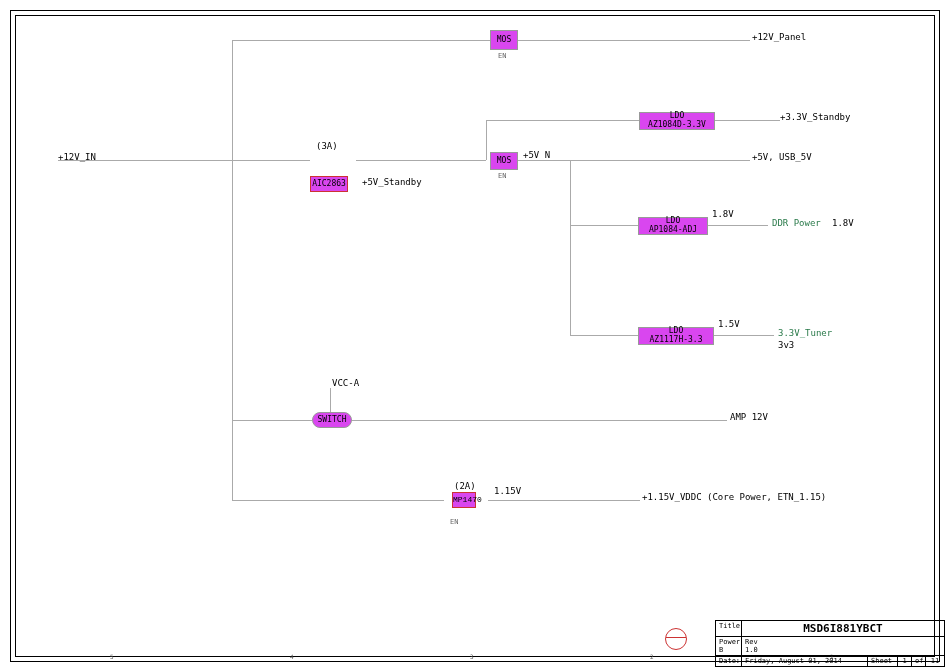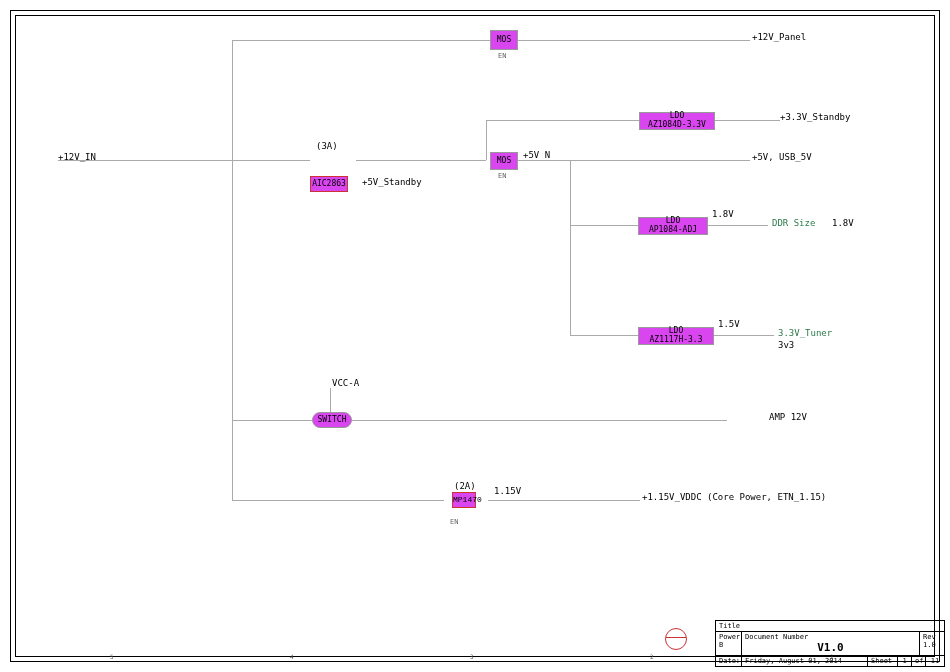--- a/index.html
+++ b/index.html
@@ -74,21 +74,21 @@
 <div class="label" style="top:152px; left:752px;">+5V, USB_5V</div>
 
 <div class="line v" style="top:160px; left:570px; height:65px;"></div>
 <div class="line h" style="top:225px; left:570px; width:68px;"></div>
 <div class="box" style="top:217px; left:638px; width:70px; height:18px;">
   <span>LDO</span>
   <span>AP1084-ADJ</span>
 </div>
 <div class="label" style="top:209px; left:712px;">1.8V</div>
 <div class="line h" style="top:225px; left:708px; width:60px;"></div>
-<div class="label green" style="top:218px; left:772px;">DDR Size</div>
+<div class="label green" style="top:218px; left:772px;">DDR Power</div>
 <div class="label" style="top:218px; left:832px;">1.8V</div>
 
 <div class="line v" style="top:225px; left:570px; height:110px;"></div>
 <div class="line h" style="top:335px; left:570px; width:68px;"></div>
 <div class="box" style="top:327px; left:638px; width:76px; height:18px;">
   <span>LDO</span>
   <span>AZ1117H-3.3</span>
 </div>
 <div class="label" style="top:319px; left:718px;">1.5V</div>
 <div class="line h" style="top:335px; left:714px; width:60px;"></div>
@@ -96,47 +96,44 @@
 <div class="label" style="top:340px; left:778px;">3v3</div>
 
 <div class="line v" style="top:160px; left:232px; height:260px;"></div>
 <div class="line h" style="top:420px; left:232px; width:80px;"></div>
 <div class="label" style="top:378px; left:320px;margin-left:12px;">VCC-A</div>
 <div class="line v" style="top:388px; left:330px; height:24px;"></div>
 <div class="box" style="top:412px; left:312px; width:40px; height:16px;border-radius:8px;">
     <span>SWITCH</span>
   </div>
 <div class="line h" style="top:420px; left:352px; width:375px;"></div>
-<div class="label" style="top:412px; left:730px;margin-left:39px;">AMP 12V</div>
+<div class="label" style="top:412px; left:730px;">AMP 12V</div>
 
 <div class="line v" style="top:420px; left:232px; height:80px;"></div>
 <div class="line h" style="top:500px; left:232px; width:212px;"></div>
 <div class="label" style="top:481px; left:454px;">(2A)</div>
 <div class="box red" style="top:492px; left:452px; width:24px; height:16px;font-family:Liberation Mono, monospace;">
     <span>MP1470</span>
   </div>
 <div class="en-lbl" style="top:518px; left:450px;">EN</div>
 <div class="label" style="top:486px; left:494px;">1.15V</div>
 <div class="line h" style="top:500px; left:488px; width:152px;"></div>
 <div class="label" style="top:492px; left:642px;">+1.15V_VDDC (Core Power, ETN_1.15)</div>
 
 <div class="circle" style="bottom:22px; left:665px;"></div>
 
 <div class="title-block">
   <div class="row">
     <div class="cell" style="width:26px;">Title</div>
+    <div class="cell big" style="flex:1; text-align:center;">MSD6I881YBCT</div>
   </div>
   <div class="row">
     <div class="cell" style="width:26px; display:flex; flex-direction:column;">
       <span>Power</span>
       <span>B</span>
-    </div>
-    <div class="cell" style="flex:1; display:flex; flex-direction:column;">
-      <span>Document Number</span>
-      <span class="big" style="text-align:center;">V1.0</span>
     </div>
     <div class="cell" style="width:24px; display:flex; flex-direction:column;">
       <span>Rev</span>
       <span>1.0</span>
     </div>
   </div>
   <div class="row" style="border-bottom:none;">
     <div class="cell" style="width:26px;">Date:</div>
     <div class="cell" style="flex:1;">Friday, August 01, 2014</div>
     <div class="cell" style="width:30px;">Sheet</div>

